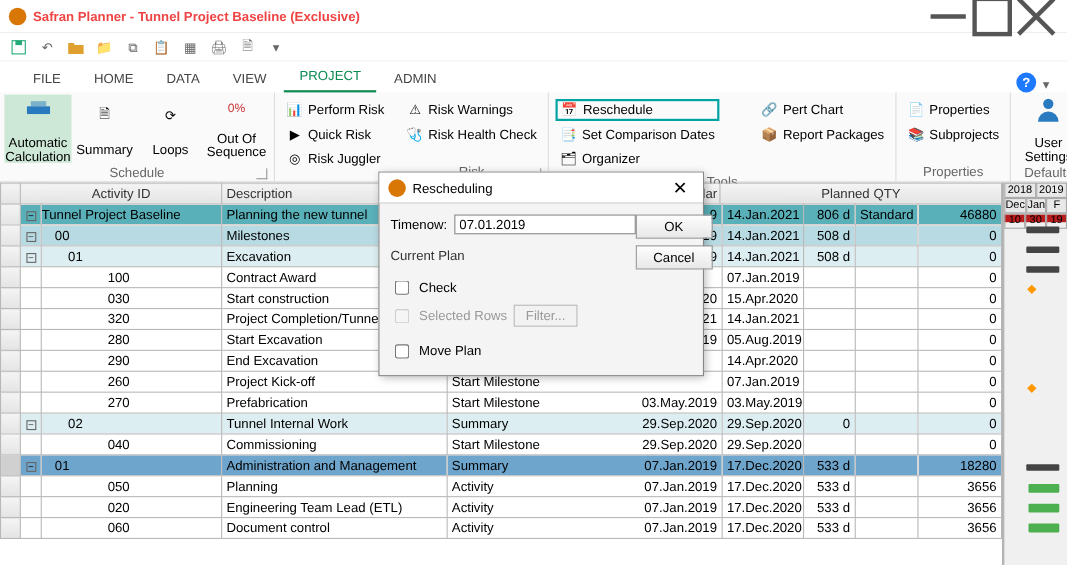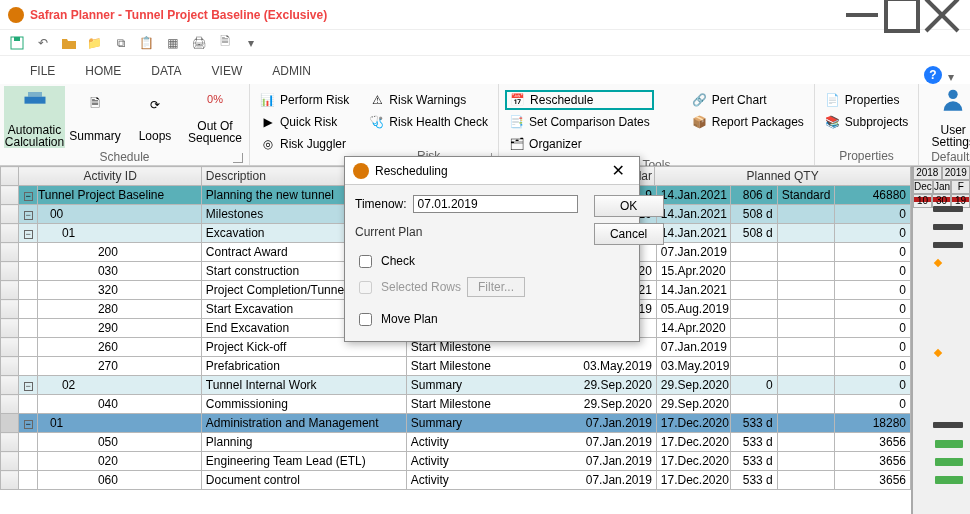--- a/index.html
+++ b/index.html
@@ -53,35 +53,35 @@
   td.task { text-align:left;}
   .row-expander{width:16px;text-align:center;color:#444;padding:0;}
   tr.lvl0 td{background:#5ab0b8;color:#000;}
   tr.lvl1 td{background:#b8dbe3;}
   tr.lvl2 td{background:#dceef2;}
   tr.sel td{background:#6ea5cc;color:#000;}
   tr td:first-child{background:linear-gradient(#f4f4f4,#e4e4e4)!important;}
   tr.sel td:first-child{background:#d0d0d0!important;}
 
   
-  .gantt-head{height:36px;display:grid;grid-template-rows:1fr 1fr;background:#e8e8e8;border-bottom:5px solid #b91c1c;}
+  .gantt-head{height:36px;display:grid;grid-template-rows:1fr 1fr;background:#e8e8e8;border-bottom:7px solid #b91c1c;}
   .gantt-head .row{display:flex;}
   .gantt-head .cell{flex:1;border:1px solid #aaa;text-align:center;font-size:10px;height:14px;}
   .gantt-body{position:relative;}
   .gantt-body .bar{position:absolute;height:8px;border-radius:1px;}
   .gantt-body .summary{background:#444;height:6px;}
   .gantt-body .task{background:#4caf50;}
   .gantt-body .ms{width:6px;height:6px;background:#ff9800;transform:rotate(45deg);}
 
   
   .dialog{position:absolute;left:344px;top:156px;width:296px;background:#f4f4f4;border:1px solid #888;box-shadow:2px 2px 8px rgba(0,0,0,0.3);z-index:10;}
   .dlg-title{height:28px;display:flex;align-items:center;padding:0 8px;background:#fff;border-bottom:1px solid #ccc;}
   .dlg-title .icon{width:16px;height:16px;background:#d97706;border-radius:50%;margin-right:6px;}
   .dlg-title .close{margin-left:auto;font-size:16px;padding:0 6px;}
-  .dlg-body{padding:10px 26px 12px 10px;display:grid;grid-template-columns:1fr 70px;gap:6px 16px;align-items:start;}
+  .dlg-body{padding:10px 26px 12px 10px;display:grid;grid-template-columns:1fr 70px;gap:6px 0;align-items:start;}
   .dlg-row{display:flex;align-items:center;gap:6px;}
   .dlg-input{border:1px solid #888;background:#fff;padding:1px 4px;height:18px;flex:1;}
   .dlg-btn{border:1px solid #999;background:linear-gradient(#fdfdfd,#e8e8e8);height:22px;display:flex;align-items:center;justify-content:center;}
   .dlg-check{display:flex;align-items:center;gap:6px;height:20px;}
   .dlg-check input{width:13px;height:13px;}
   .dlg-check.disabled{color:#999;}
   .dlg-filter{border:1px solid #bbb;background:#f2f2f2;color:#999;height:20px;width:58px;display:flex;align-items:center;justify-content:center;}
   .fieldset-label{color:#333;margin-top:2px;}
 
   svg{display:block;}
@@ -131,20 +131,21 @@
   <div class="q">🖨</div>
   <div class="q">🗎</div>
   <div class="q">▾</div>
 </div>
 
 <div class="tabs">
   <div class="tab">FILE</div>
   <div class="tab">HOME</div>
   <div class="tab">DATA</div>
   <div class="tab">VIEW</div>
+  <div class="tab active">PROJECT</div>
   <div class="tab">ADMIN</div>
   <div class="spacer"></div>
   <div class="help">?</div>
   <div style="color:#666;">▾</div>
 </div>
 
 <div class="ribbon">
 
   <div class="group" style="min-width:250px;">
     <div class="group-body">
@@ -357,21 +358,21 @@
               <span style="float:right">19</span>
             </td>
             <td class="num">14.Jan.2021</td>
             <td class="num">508 d</td>
             <td class="task"></td>
             <td class="num">0</td>
           </tr>
           <tr>
             <td class="row-expander"></td>
             <td class="row-expander"></td>
-            <td class="task" style="padding-left:60px">200</td>
+            <td class="task" style="padding-left:60px">100</td>
             <td class="task">Contract Award</td>
             <td class="task">
               <span style="float:right"></span>
             </td>
             <td class="num">07.Jan.2019</td>
             <td class="num"></td>
             <td class="task"></td>
             <td class="num">0</td>
           </tr>
           <tr>

